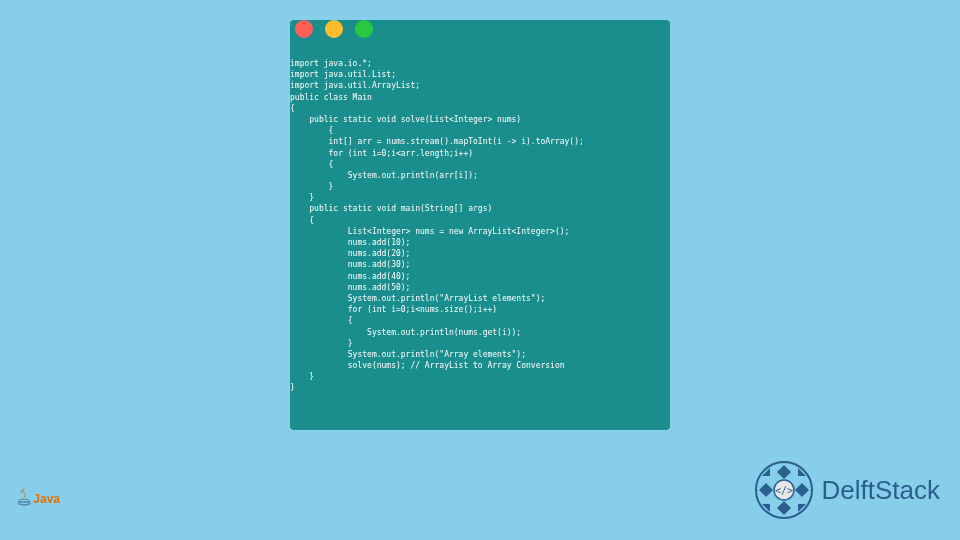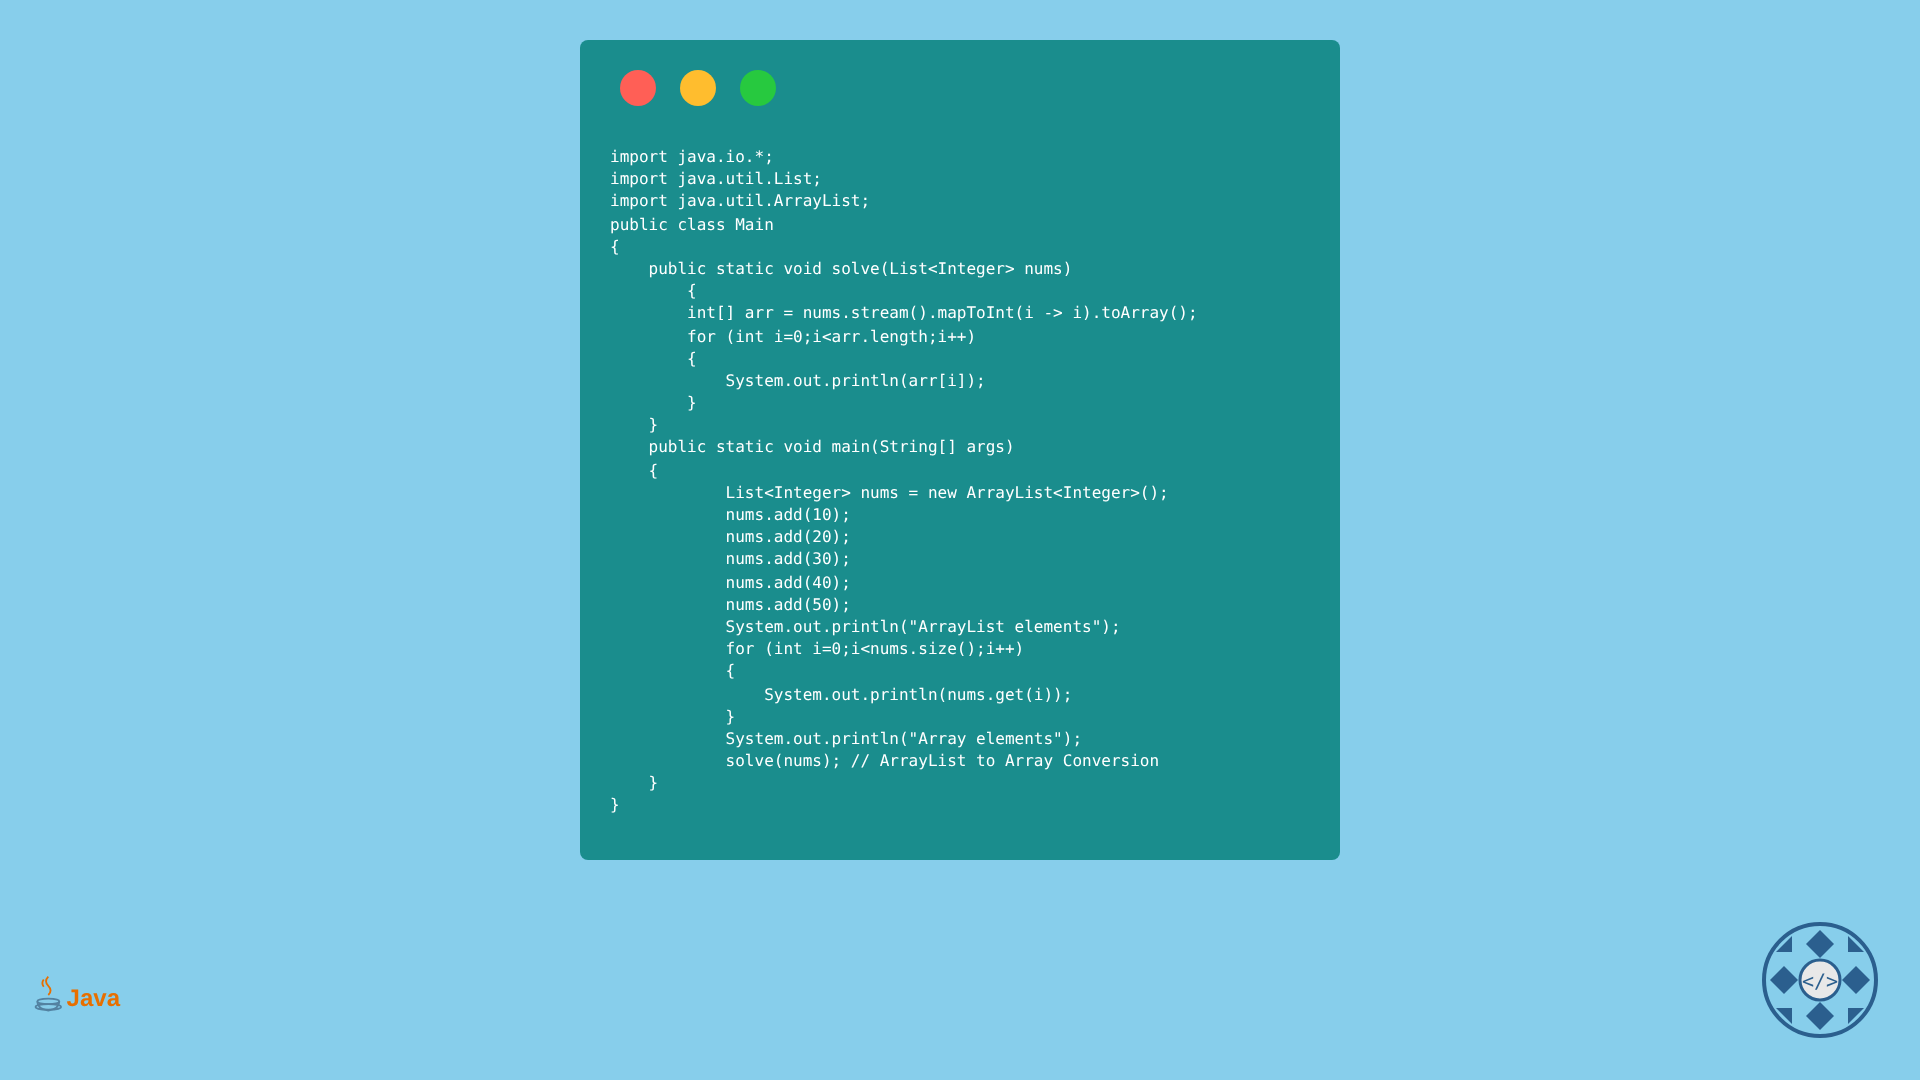--- a/index.html
+++ b/index.html
@@ -12,21 +12,20 @@
       overflow: hidden;
     }
     .code-window {
       position: absolute;
       top: 20px;
       left: 290px;
       width: 380px;
       height: 410px;
       background: #1a8d8d;
       border-radius: 4px;
-      padding: 15px;
     }
     .window-controls {
       display: flex;
       gap: 12px;
       margin-bottom: 20px;
       padding-left: 5px;
     }
     .control-btn {
       width: 18px;
       height: 18px;
@@ -145,13 +144,16 @@
       <path d="M0,25 L-7,18 L0,11 L7,18 Z" fill="#2b5f8e"></path>
       <path d="M-25,0 L-18,-7 L-11,0 L-18,7 Z" fill="#2b5f8e"></path>
       <path d="M18,-18 L22,-14 L14,-14 L14,-22 Z" fill="#2b5f8e"></path>
       <path d="M18,18 L14,22 L14,14 L22,14 Z" fill="#2b5f8e"></path>
       <path d="M-18,18 L-22,14 L-14,14 L-14,22 Z" fill="#2b5f8e"></path>
       <path d="M-18,-18 L-14,-22 L-14,-14 L-22,-14 Z" fill="#2b5f8e"></path>
     </g>
     <circle cx="30" cy="30" r="10" fill="#e8e8e8" stroke="#2b5f8e" stroke-width="1.5"></circle>
     <text x="30" y="34" font-size="10" text-anchor="middle" fill="#2b5f8e" font-family="monospace">&lt;/&gt;</text>
   </svg>
+  <div class="delft-text-group">
+    <span class="delft-d">DelftStack</span>
+  </div>
 </div>
 
 </body></html>

